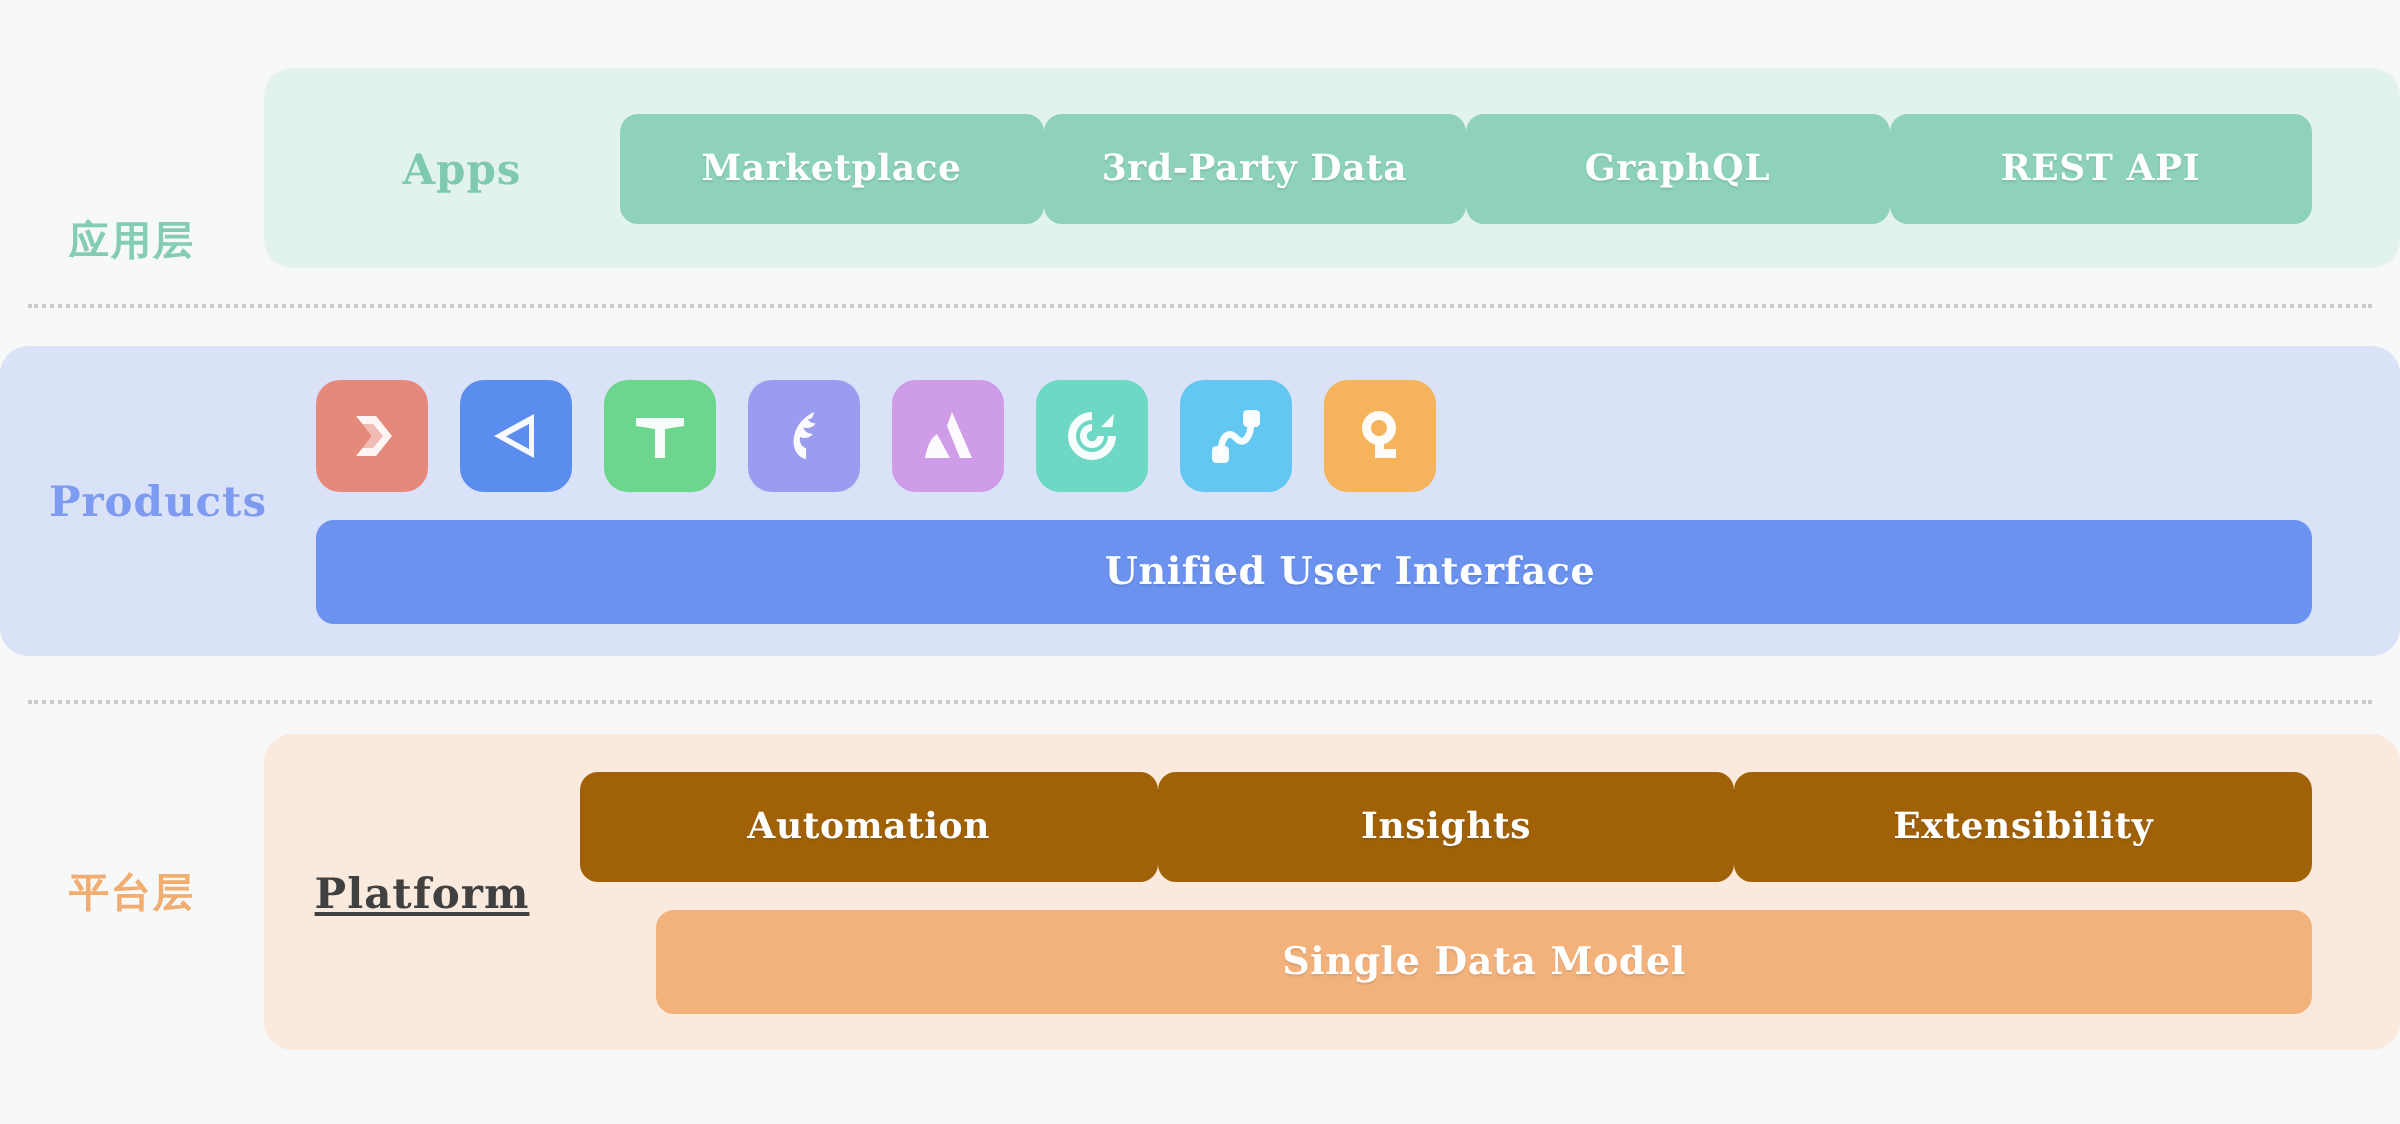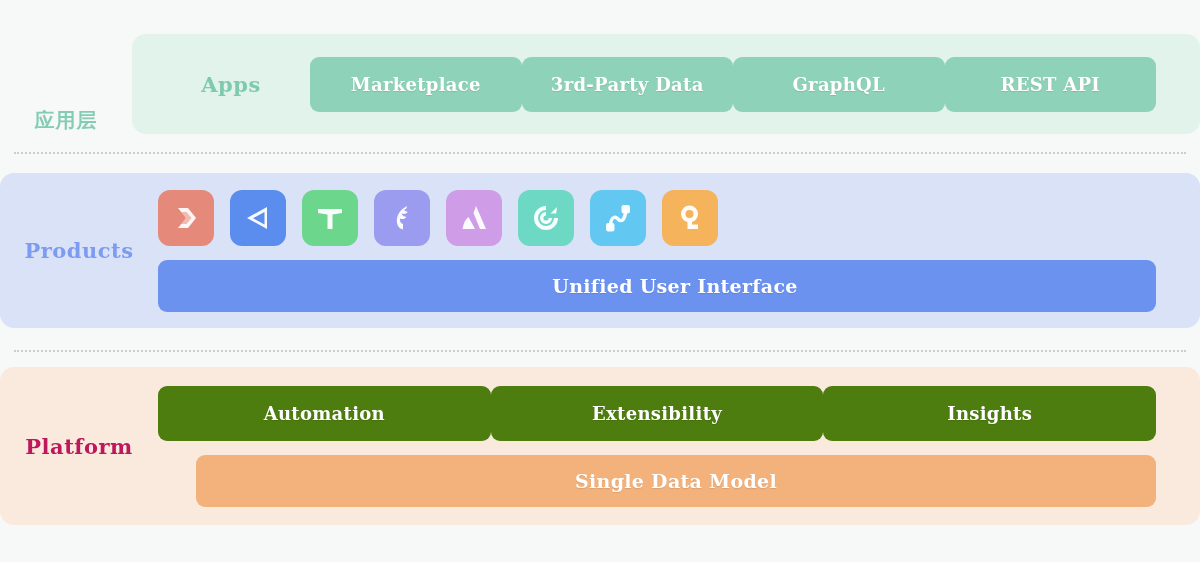--- a/index.html
+++ b/index.html
@@ -129,22 +129,22 @@
     position: relative;
   }
   .icon-tile svg { display: block; }
 
   #uui-bar { background: #6c92f0; padding-left: 36px; }
 
   
   #layer-platform { top: 367px; height: 158px; }
   #layer-platform .layer-body { background: #faeade; height: 158px; }
   #layer-platform .layer-zh { color: #f0ad72; }
-  #layer-platform .layer-en { color: #be185d; }
-  #layer-platform .pill { background: #4d7c0f; }
+  #layer-platform .layer-en { color: #404040; text-decoration: underline; }
+  #layer-platform .pill { background: #a16207; }
   #sdm-bar { background: #f3b27c; margin-left: 38px; }
 
   
   .divider {
     position: absolute;
     left: 14px;
     width: 1172px;
     height: 0;
     border-top: 2px dotted #c9cbcd;
   }
@@ -256,26 +256,27 @@
         </div>
 
         <div class="wide-bar" id="uui-bar">Unified User Interface</div>
       </div>
     </div>
   </div>
 
   <div class="divider" id="divider-2"></div>
 
   <div class="layer" id="layer-platform">
+    <div class="layer-zh">平台层</div>
     <div class="layer-body">
       <div class="layer-en">Platform</div>
       <div class="layer-content">
         <div class="pill-row">
           <div class="pill">Automation</div>
+          <div class="pill">Insights</div>
           <div class="pill">Extensibility</div>
-          <div class="pill">Insights</div>
         </div>
         <div class="wide-bar" id="sdm-bar">Single Data Model</div>
       </div>
     </div>
   </div>
 
 </div>
 
 </body></html>

